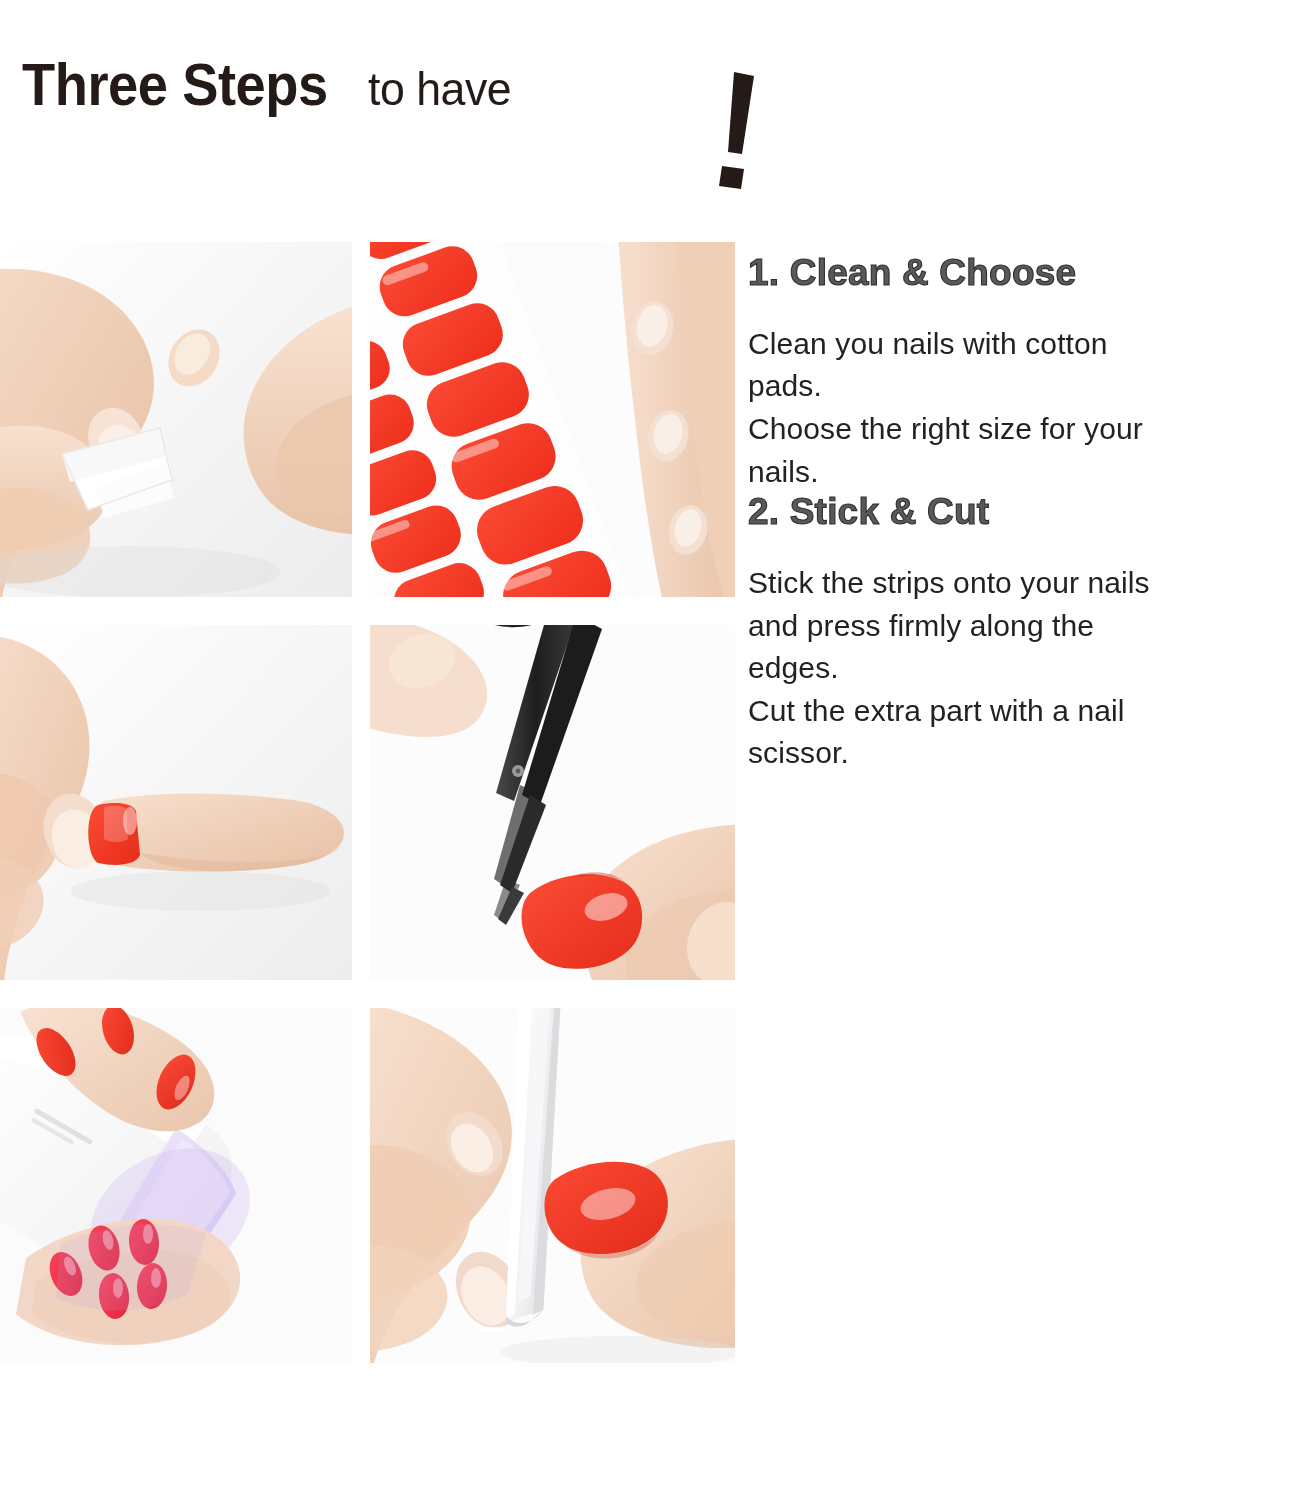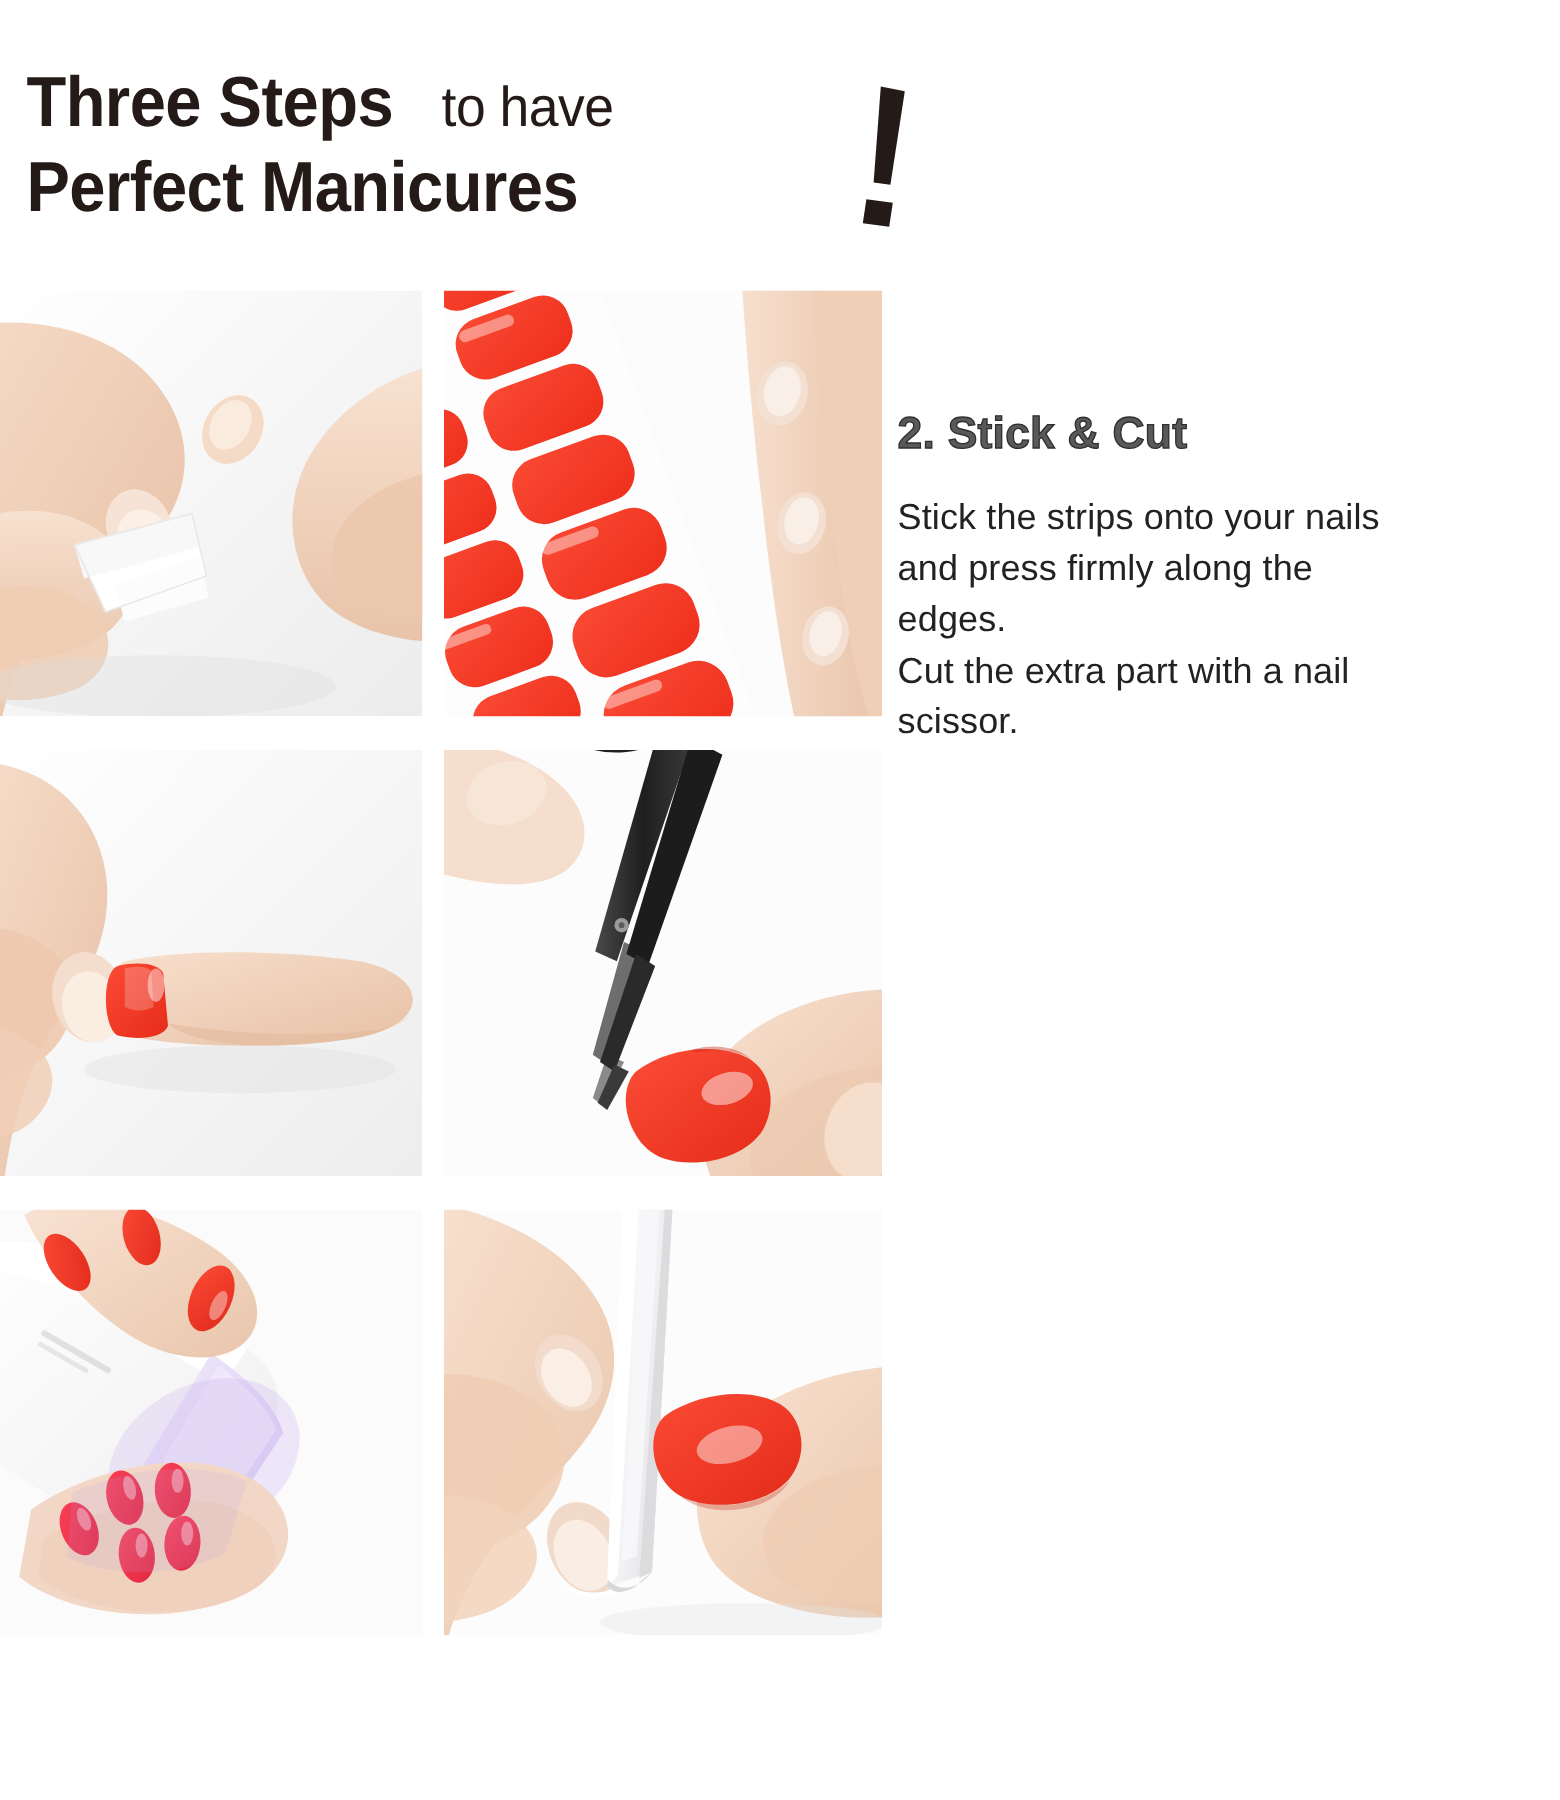--- a/index.html
+++ b/index.html
@@ -91,21 +91,21 @@
   .steps {
     position: absolute;
     left: 748px;
     top: 242px;
     width: 552px;
   }
   .step {
     position: relative;
   }
   .step-1 { margin-top: 12px;  }
-  .step-2 { margin-top: 100px; }
+  .step-2 { }
   .step-3 { margin-top: 98px;  }
 
   .step-title {
     font-size: 37px;
     font-weight: 700;
     color: #595959;
     letter-spacing: 0.2px;
     line-height: 1.05;
     -webkit-text-stroke: 1.1px #2f2f2f;
     margin: 0 0 30px 0;
@@ -123,23 +123,20 @@
   .step-body .ln { display: block; white-space: nowrap; }
 </style>
 </head>
 <body>
 
 <div class="page">
 
   <div class="headline">
     <div class="headline-line">
       <span class="hl-strong">Three Steps</span><span class="hl-light">to have</span>
-    </div>
-    <div class="headline-line second">
-      <span class="hl-strong">Perfect Manicures</span>
     </div>
   </div>
 
   <svg class="bang" viewBox="0 0 80 130">
     <polygon points="34,10 54,14 42,92 28,90" fill="#241A17"></polygon>
     <polygon points="22,104 44,107 41,127 19,124" fill="#241A17"></polygon>
   </svg>
 
   <div class="grid">
 
@@ -479,20 +476,29 @@
           <path d="M196,238 C224,252 266,248 288,226 C272,254 218,258 196,238 Z" fill="#BF2415" opacity="0.28"></path>
 
           <ellipse cx="250" cy="344" rx="120" ry="16" fill="#E2E2E2" opacity="0.35"></ellipse>
         </svg>
       </div>
     </div>
   </div>
 
   <div class="steps">
 
+    <section class="step step-1">
+      <h2 class="step-title">1. Clean &amp; Choose</h2>
+      <p class="step-body">
+        <span class="ln">Clean you nails with cotton</span>
+        <span class="ln">pads.</span>
+        <span class="ln">Choose the right size for your</span>
+        <span class="ln">nails.</span>
+      </p>
+    </section>
 
     <section class="step step-2">
       <h2 class="step-title">2. Stick &amp; Cut</h2>
       <p class="step-body">
         <span class="ln">Stick the strips onto your nails</span>
         <span class="ln">and press firmly along the</span>
         <span class="ln">edges.</span>
         <span class="ln">Cut the extra part with a nail</span>
         <span class="ln">scissor.</span>
       </p>

